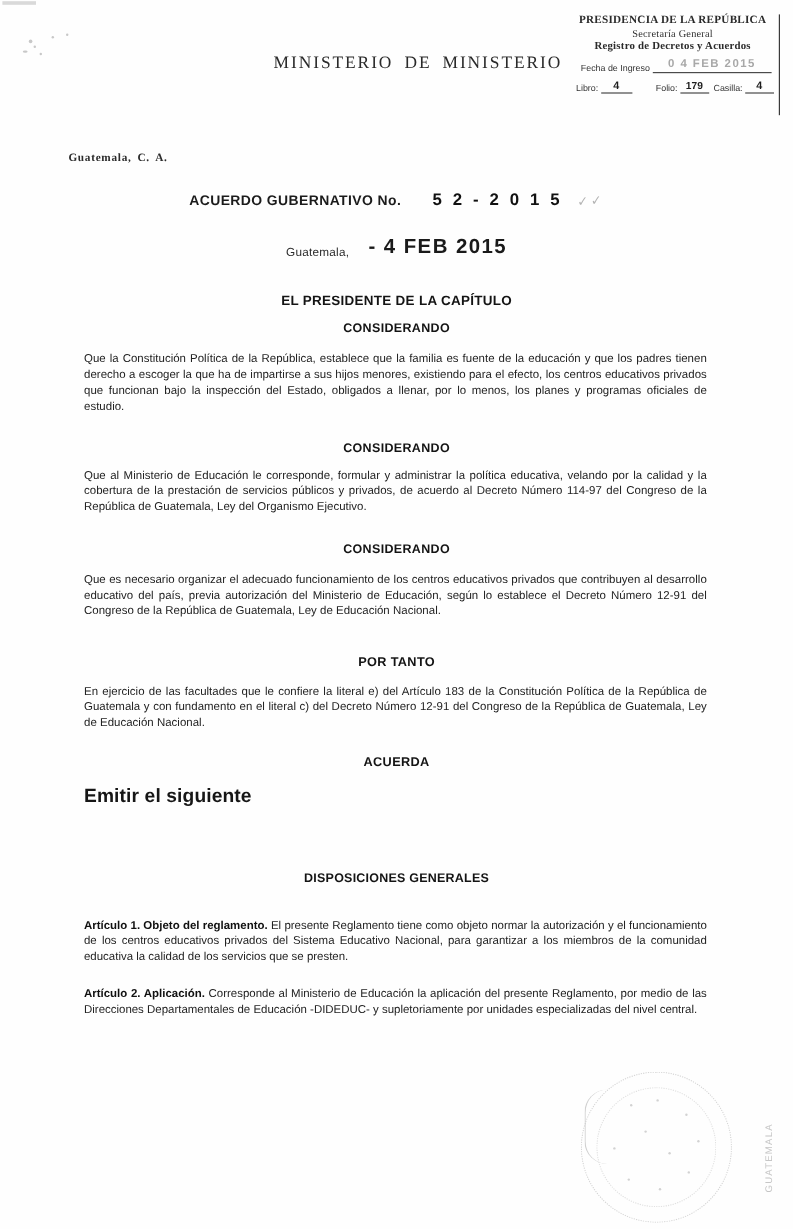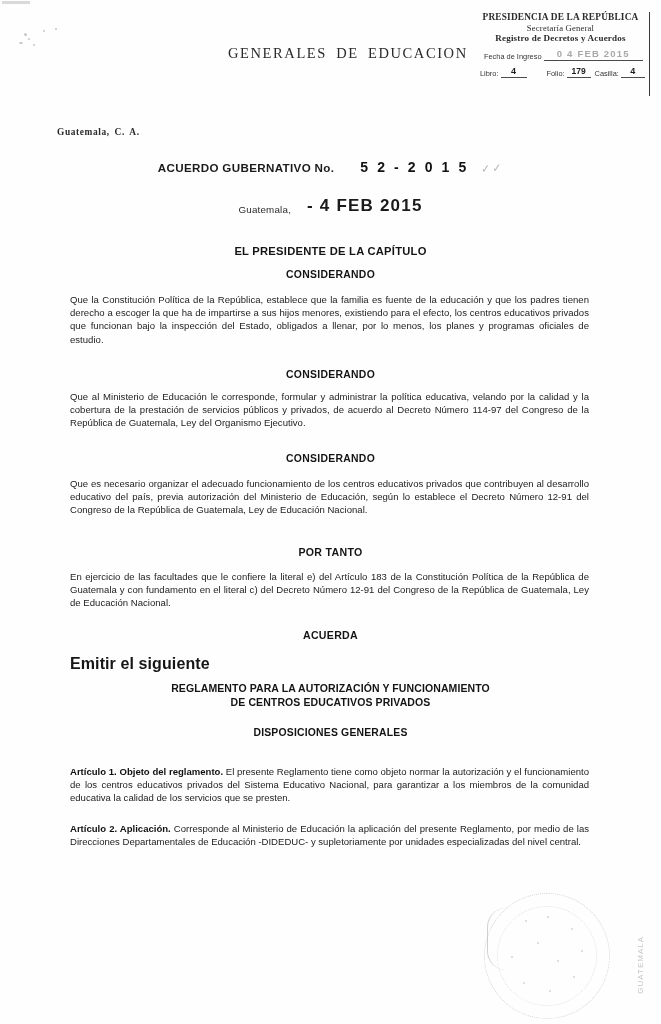--- a/index.html
+++ b/index.html
@@ -333,21 +333,21 @@
       <span class="recv-fill" style="min-width:24px">
         <span class="recv-val small">179</span>
       </span>
       <span class="recv-label" style="margin-left:4px">Casilla:</span>
       <span class="recv-fill" style="min-width:24px">
         <span class="recv-val">4</span>
       </span>
     </div>
   </div>
 
-  <div class="ministry">GENERALES  DE  EDUCACION</div>
+  <div class="ministry">MINISTERIO  DE  MINISTERIO</div>
 
   <div class="gt-ca">Guatemala,  C. A.</div>
 
   <div class="acuerdo-line">
     <span class="acuerdo-label">ACUERDO GUBERNATIVO No.</span><span class="acuerdo-num">5 2 - 2 0 1 5</span><span class="acuerdo-mark">✓✓</span>
   </div>
 
   <div class="gt-date">
     <span class="gt-date-label">Guatemala,</span><span class="gt-date-stamp">- 4 FEB 2015</span>
   </div>
@@ -363,24 +363,20 @@
   <div class="ctr-head h-cons3">CONSIDERANDO</div>
   <div class="para p-cons3">Que es necesario organizar el adecuado funcionamiento de los centros educativos privados que contribuyen al desarrollo educativo del país, previa autorización del Ministerio de Educación, según lo establece el Decreto Número 12-91 del Congreso de la República de Guatemala, Ley de Educación Nacional.</div>
 
   <div class="ctr-head h-portanto">POR TANTO</div>
   <div class="para p-portanto">En ejercicio de las facultades que le confiere la literal e) del Artículo 183 de la Constitución Política de la República de Guatemala y con fundamento en el literal c) del Decreto Número 12-91 del Congreso de la República de Guatemala, Ley de Educación Nacional.</div>
 
   <div class="ctr-head h-acuerda">ACUERDA</div>
 
   <div class="emitir">Emitir el siguiente</div>
 
-  <div class="ctr-head h-reglamento">
-    <div>REGLAMENTO PARA LA AUTORIZACIÓN Y FUNCIONAMIENTO</div>
-    <div>DE CENTROS EDUCATIVOS PRIVADOS</div>
-  </div>
 
   <div class="ctr-head h-capitulo">
     <div>DISPOSICIONES GENERALES</div>
   </div>
 
   <div class="art art-1">
     <b>Artículo 1. Objeto del reglamento.</b><span> El presente Reglamento tiene como objeto normar la autorización y el funcionamiento de los centros educativos privados del Sistema Educativo Nacional, para garantizar a los miembros de la comunidad educativa la calidad de los servicios que se presten.</span>
   </div>
 
   <div class="art art-2">

